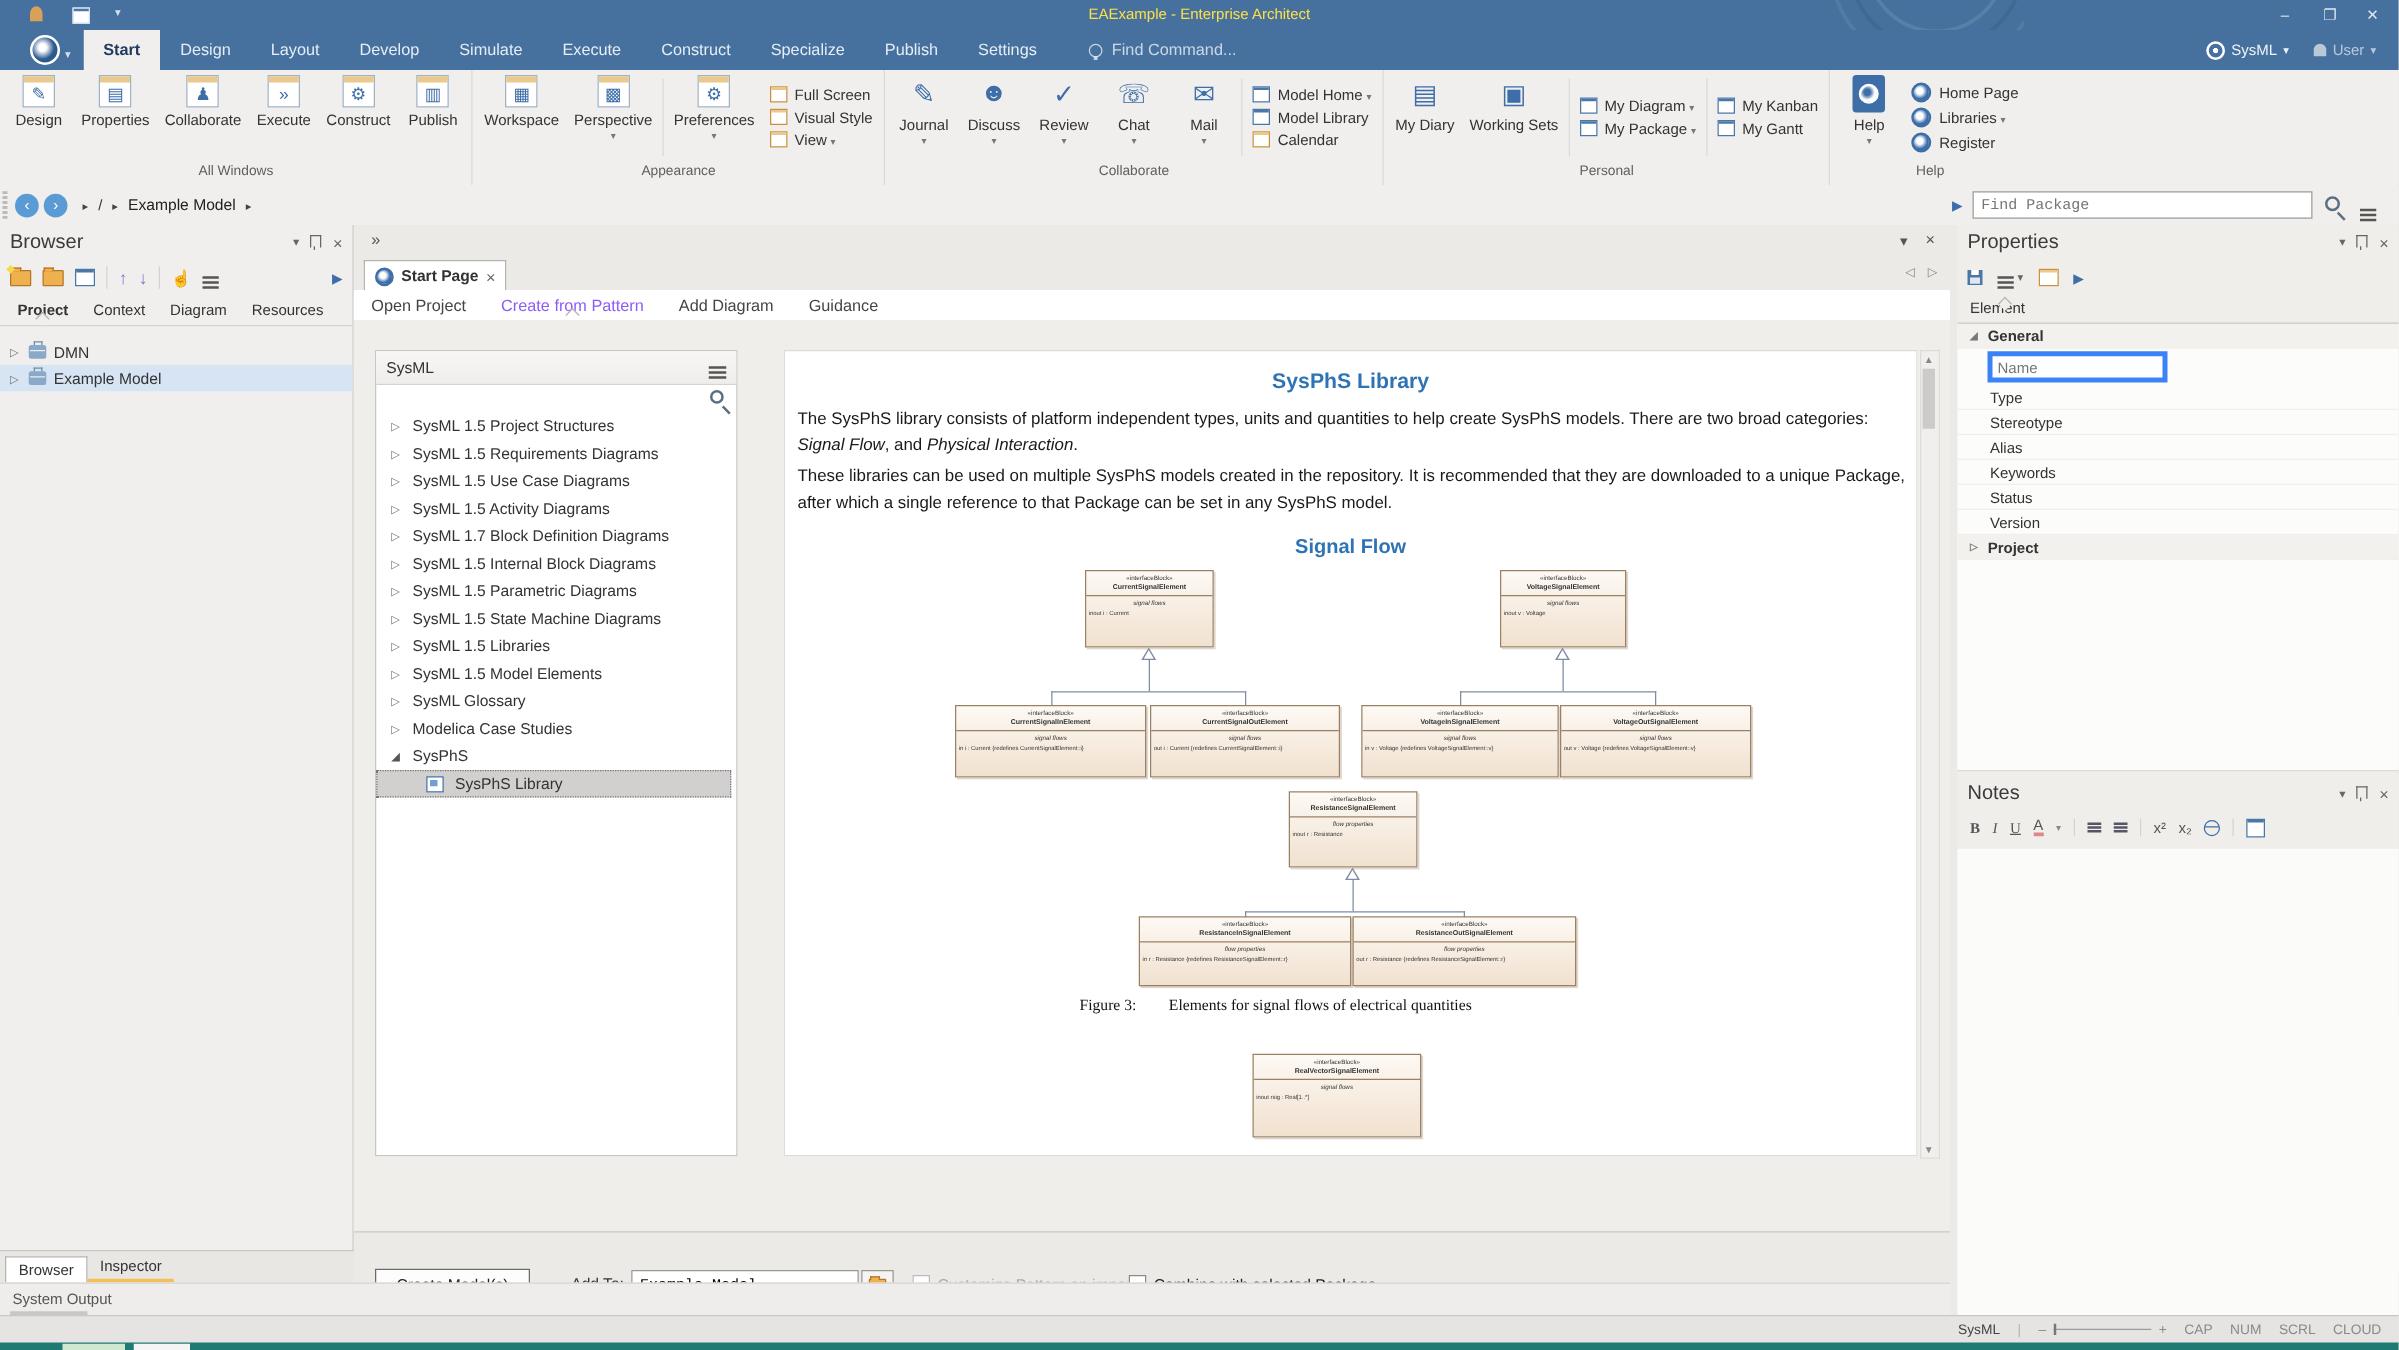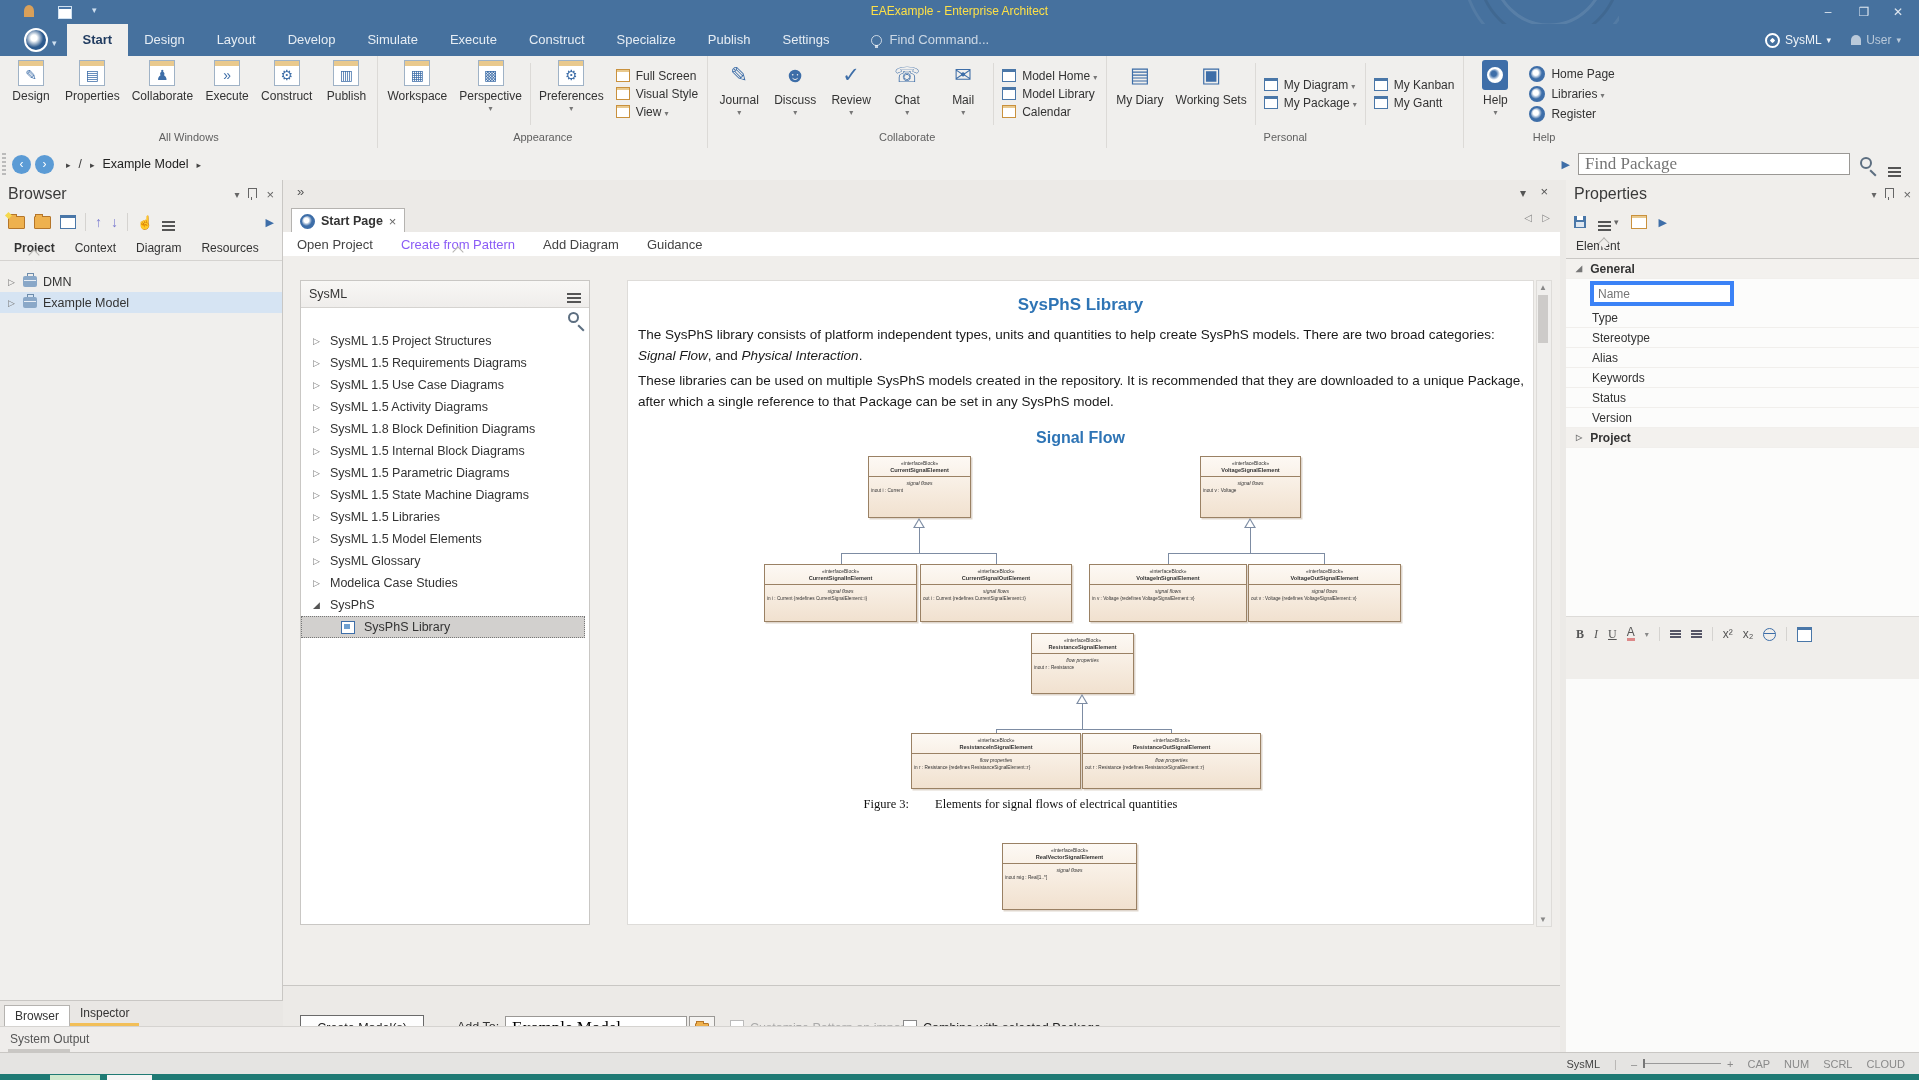--- a/index.html
+++ b/index.html
@@ -122,21 +122,21 @@
   .tri-i{position:absolute;width:0;height:0;border-left:4px solid transparent;border-right:4px solid transparent;border-bottom:7px solid #fff}
   .figcap{position:absolute;top:516px;left:0;right:120px;text-align:center;font-family:"Liberation Serif",serif;font-size:12.5px;color:#111}
   .figcap b{font-weight:normal;margin-right:26px}
   
   #dscroll{position:absolute;left:1253px;top:24px;width:14px;height:645px;background:#f0efed;border:1px solid #dedcd9}
   .sarr{position:absolute;left:0;width:12px;text-align:center;font-size:8px;color:#888}
   .sthumb{position:absolute;left:1px;width:10px;background:#cdcbc9}
   
   .sfoot{position:absolute;left:0;right:0;top:755px;height:40px}
   .btn{background:#fdfdfd;border:1px solid #6a6a6a;height:25px;font-size:12.5px;color:#222;text-align:center;line-height:24px}
-  .inp{border:1px solid #9a9895;background:#fff;height:23px;box-sizing:border-box;font-size:17px;padding:0 6px;font-family:Liberation Serif, serif}
+  .inp{border:1px solid #9a9895;background:#fff;height:23px;box-sizing:border-box;font-size:12px;padding:0 6px;font-family:Liberation Mono, monospace}
   .chk{display:inline-block;width:12px;height:12px;border:1px solid #8a8a8a;background:#fff;vertical-align:-2px;margin-right:6px}
   .chk.dis{border-color:#bbb}
   .foldbtn{width:24px;height:23px;border:1px solid #9a9895;background:#f5f4f2;display:inline-flex;align-items:center;justify-content:center}
   
   #rightpanel{left:1560px;top:180px;width:359px;height:872px;background:#eceae7}
   .rpin{position:absolute;left:6px;right:0;background:#f0eeeb}
   .etab{position:relative;height:22px;border-bottom:1px solid #c9c7c4;font-size:12px}
   .etab span{position:absolute;left:10px;top:3px}
   .grid{background:#fcfcfb}
   .grow{height:19px;display:flex;align-items:center;padding-left:26px;font-size:12px;border-bottom:1px solid #f1efec}
@@ -506,21 +506,21 @@
           <div class="pitem">
             <span class="ptri"></span>
             <span>SysML 1.5 Use Case Diagrams</span>
           </div>
           <div class="pitem">
             <span class="ptri"></span>
             <span>SysML 1.5 Activity Diagrams</span>
           </div>
           <div class="pitem">
             <span class="ptri"></span>
-            <span>SysML 1.8 Block Definition Diagrams</span>
+            <span>SysML 1.7 Block Definition Diagrams</span>
           </div>
           <div class="pitem">
             <span class="ptri"></span>
             <span>SysML 1.5 Internal Block Diagrams</span>
           </div>
           <div class="pitem">
             <span class="ptri"></span>
             <span>SysML 1.5 Parametric Diagrams</span>
           </div>
           <div class="pitem">
@@ -772,20 +772,27 @@
       <div style="height:168px;background:#fcfcfb"></div>
     </div>
     <div class="btabs">
       <div class="btab on">Properties</div>
       <div class="btab loc">Locals</div>
       <div class="btab dbg">Debug</div>
     </div>
   </div>
 
   <div class="rpin" style="top:441px;height:431px">
+    <div class="pnlhead">
+      <span>Notes</span>
+      <span class="sp"></span>
+      <span class="pnlic chv"></span>
+      <span class="pnlic"><span class="pinic"></span></span>
+      <span class="pnlic xic"></span>
+    </div>
     <div class="ntool">
       <span class="nb"></span>
       <span class="ni"></span>
       <span class="nu"></span>
       <span class="na"></span>
       <span class="chv" style="font-size:8px;color:#888"></span>
       <span class="vr"></span>
       <span class="lsticon"></span>
       <span class="lsticon"></span>
       <span class="vr"></span>

